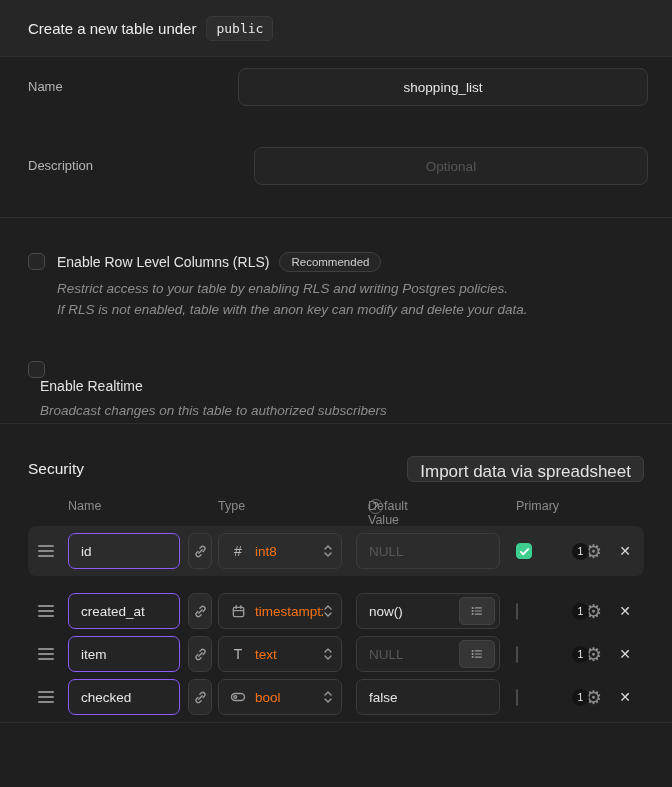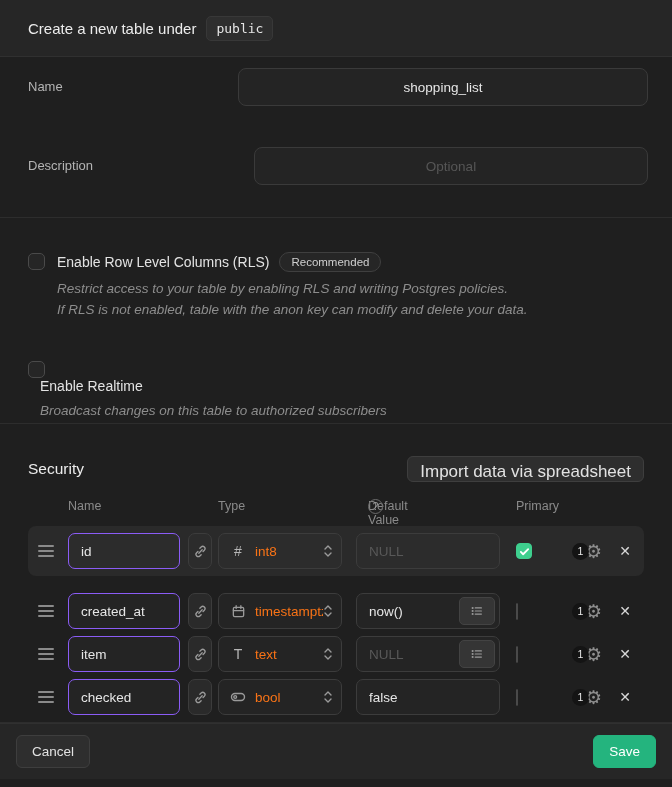--- a/index.html
+++ b/index.html
@@ -389,18 +389,14 @@
       </span>
       <span class="primary-cell"><span class="pk-checkbox"></span></span>
       <span class="gear-group">
         <span class="gear-badge">1</span>
         <span class="gear-icon">⚙</span>
       </span>
       <span class="remove-x">✕</span>
     </div>
   </div>
 
-  <div class="dlg-footer">
-    <button class="btn btn-cancel">Cancel</button>
-    <button class="btn btn-save">Save</button>
-  </div>
 
 </div>
 
 </body></html>

